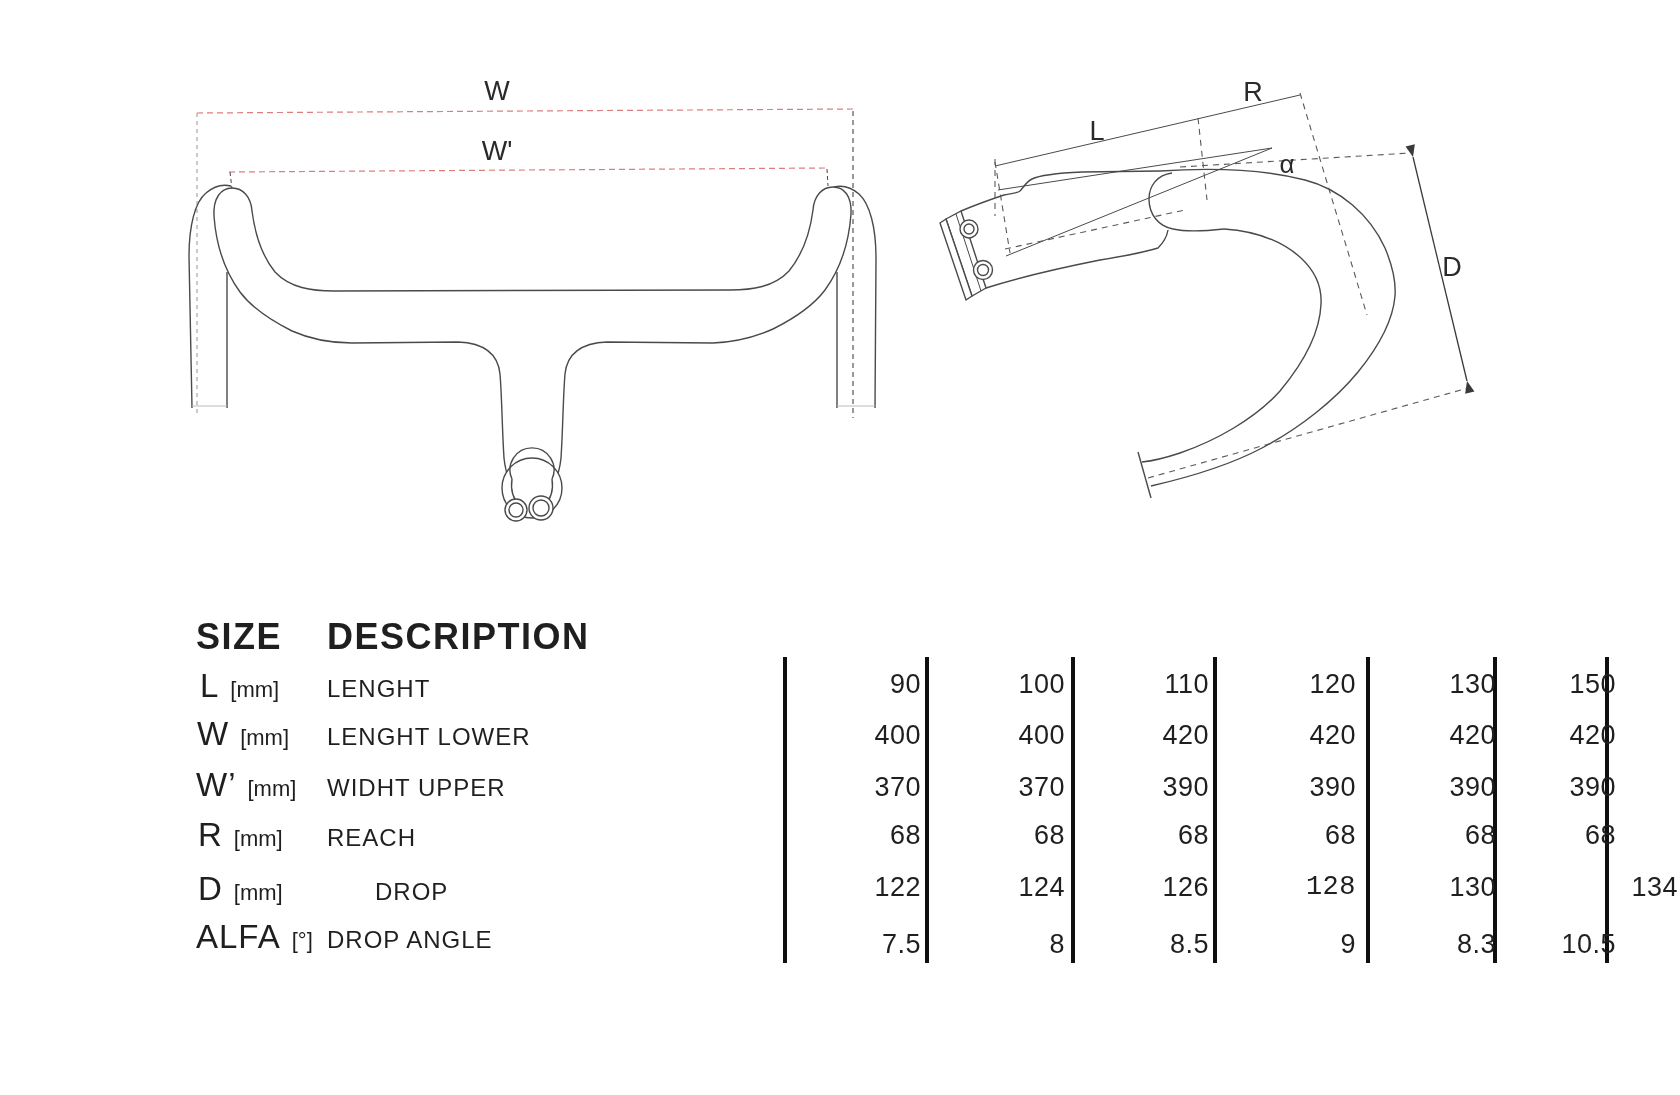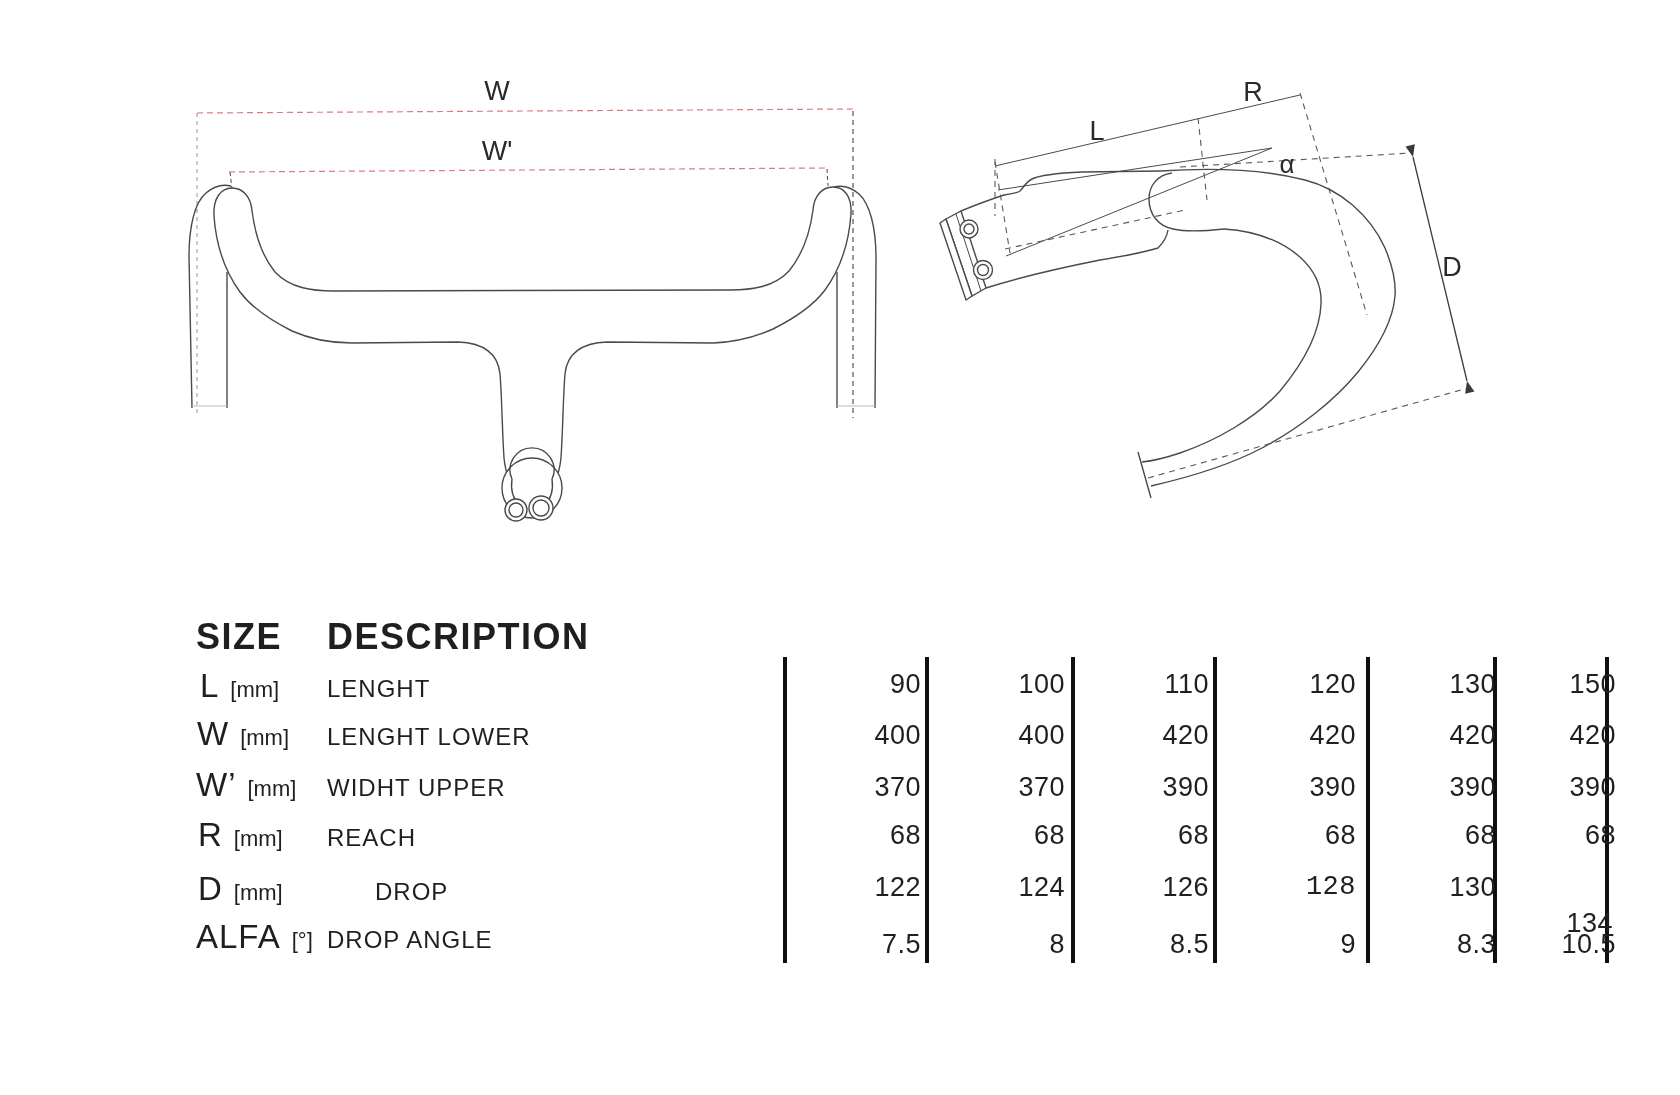--- a/index.html
+++ b/index.html
@@ -191,21 +191,21 @@
     <div class="cell" style="left:1079px;top:820px;">68</div>
     <div class="cell" style="left:1226px;top:820px;">68</div>
     <div class="cell" style="left:1366px;top:820px;">68</div>
     <div class="cell" style="left:1486px;top:820px;">68</div>
 
     <div class="cell" style="left:791px;top:872px;">122</div>
     <div class="cell" style="left:935px;top:872px;">124</div>
     <div class="cell" style="left:1079px;top:872px;">126</div>
     <div class="cell" style="left:1226px;top:872px;font-family:Liberation Mono, monospace;">128</div>
     <div class="cell" style="left:1366px;top:872px;">130</div>
-    <div class="cell" style="left:1483px;top:872px;margin-top:36px;">134</div>
+    <div class="cell" style="left:1548px;top:872px;">134</div>
 
     <div class="cell" style="left:791px;top:929px;">7.5</div>
     <div class="cell" style="left:935px;top:929px;">8</div>
     <div class="cell" style="left:1079px;top:929px;">8.5</div>
     <div class="cell" style="left:1226px;top:929px;">9</div>
     <div class="cell" style="left:1366px;top:929px;">8.3</div>
     <div class="cell" style="left:1486px;top:929px;">10.5</div>
   </div>
 </div>
 

